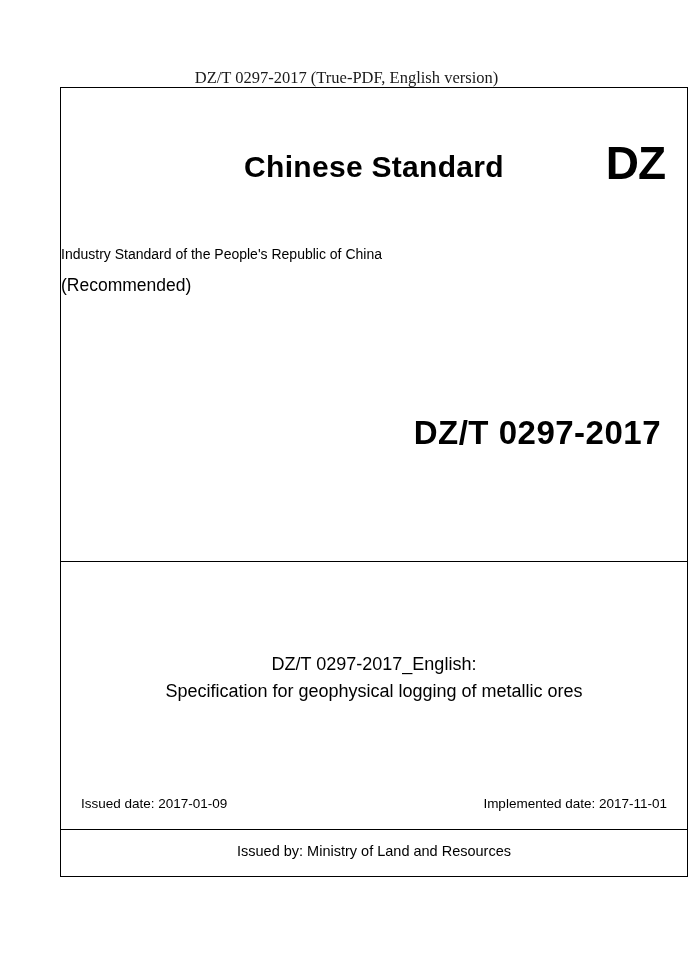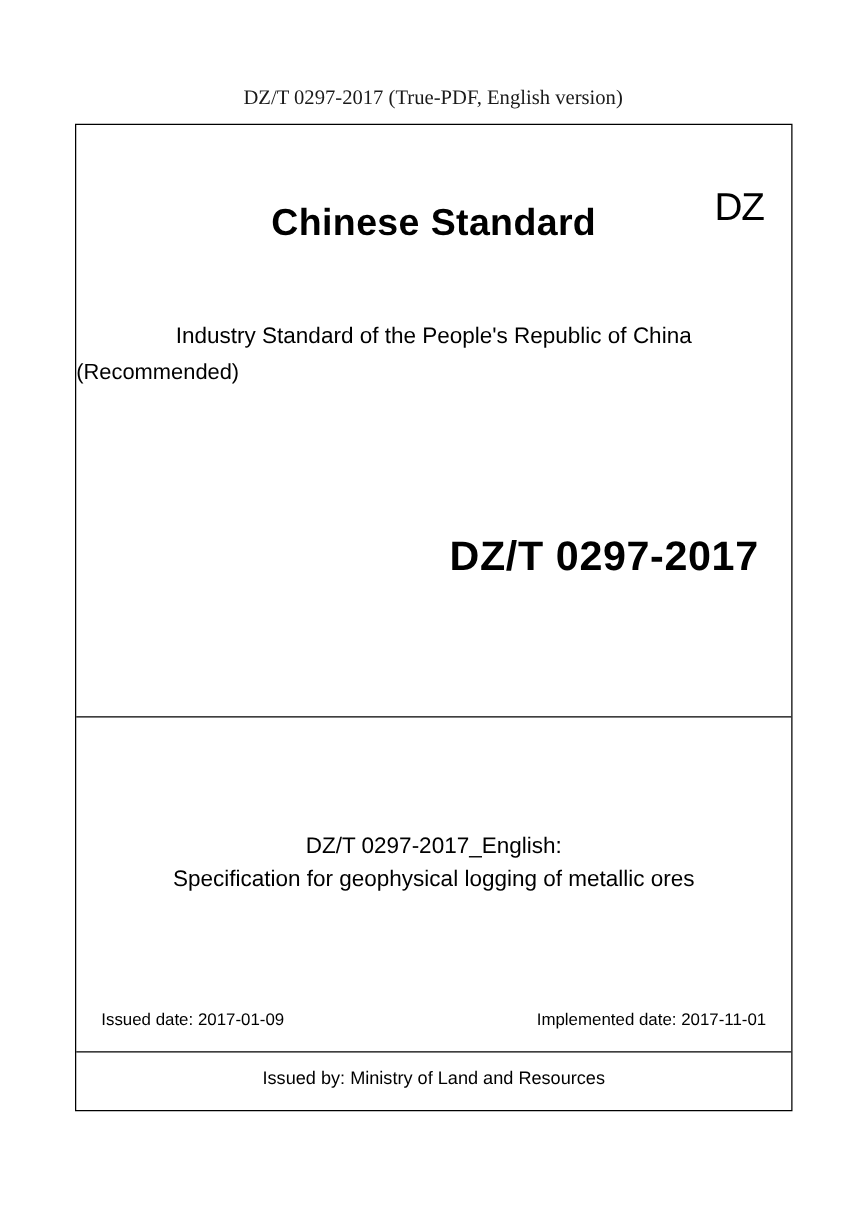--- a/index.html
+++ b/index.html
@@ -26,22 +26,22 @@
     left: 0;
     width: 693px;
     text-align: center;
     font-size: 16.5px;
     color: #1a1a1a;
     font-family: Liberation Serif, serif;
   }
   .cover-box {
     position: absolute;
     left: 60px;
-    top: 99px;
-    width: 574px;
+    top: 87px;
+    width: 628px;
     height: 790px;
     border: 1.5px solid #000;
     box-sizing: border-box;
   }
   .section-top {
     position: relative;
     height: 474px;
     border-bottom: 1.5px solid #000;
     box-sizing: border-box;
   }
@@ -59,31 +59,31 @@
     text-align: center;
     font-size: 30px;
     font-weight: bold;
     letter-spacing: 0.3px;
     top: 14px;
   }
   .dz-logo {
     position: absolute;
     right: 22px;
     top: 0px;
-    font-size: 31px;
-    font-weight: normal;
+    font-size: 46px;
+    font-weight: bold;
     letter-spacing: -1px;
   }
   .sub-line1 {
     position: absolute;
     top: 158px;
     left: 0;
     width: 100%;
-    text-align: center;
-    font-size: 18px;
+    text-align: left;
+    font-size: 14px;
   }
   .sub-line2 {
     position: absolute;
     top: 187px;
     left: 0;
     width: 100%;
     text-align: left;
     font-size: 17.5px;
   }
   .classification {

